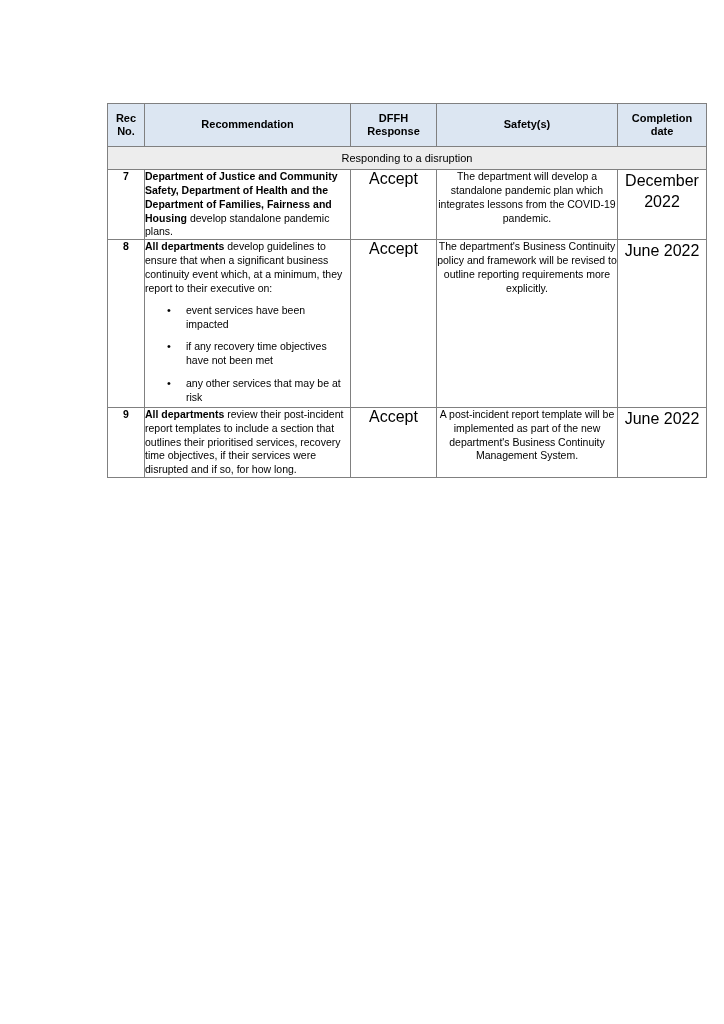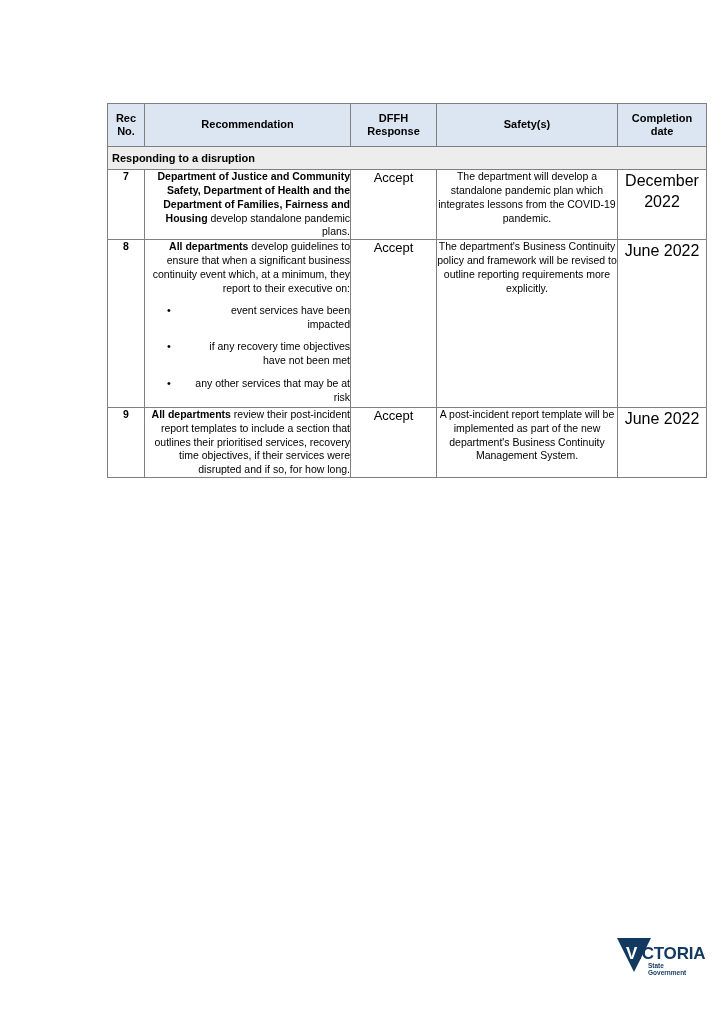--- a/index.html
+++ b/index.html
@@ -57,42 +57,42 @@
     font-weight: bold;
     font-size: 11px;
     line-height: 1.22;
     padding: 6px 3px;
     height: 30px;
   }
 
   
   .section-row td {
     background: #ededed;
-    font-weight: bold;
+    text-align: center;
+    font-weight: normal;
     font-size: 11px;
     padding: 5px 4px;
   }
 
   
   .num-cell {
     text-align: center;
     font-weight: bold;
     font-size: 10.5px;
     padding: 7px 2px 6px 2px;
   }
   .rec-cell {
     padding: 7px 6px 7px 7px;
     line-height: 1.32;
     font-size: 10.5px;
-    text-align: right;
   }
   .resp-cell {
     text-align: center;
     padding: 7px 4px 6px 4px;
-    font-size: 13px;
+    font-size: 16px;
   }
   .act-cell {
     padding: 7px 7px 7px 7px;
     line-height: 1.32;
     font-size: 10.5px;
     text-align: center;
   }
   .date-cell {
     text-align: center;
     padding: 7px 4px 6px 4px;
@@ -227,22 +227,14 @@
         <td class="rec-cell">
           <span class="lead-bold">All departments</span><span> review their post-incident report templates to include a section that outlines their prioritised services, recovery time objectives, if their services were disrupted and if so, for how long.</span>
         </td>
         <td class="resp-cell">Accept</td>
         <td class="act-cell">A post-incident report template will be implemented as part of the new department's Business Continuity Management System.</td>
         <td class="date-cell">June 2022</td>
       </tr>
     </tbody>
   </table>
 
-  <div class="logo">
-    <div class="logo-tri"></div>
-    <div class="logo-word"><span class="v-letter">V</span><span>ICTORIA</span></div>
-    <div class="logo-sub">
-      <span>State</span><br>
-      <span>Government</span>
-    </div>
-  </div>
 
 </div>
 
 </body></html>

